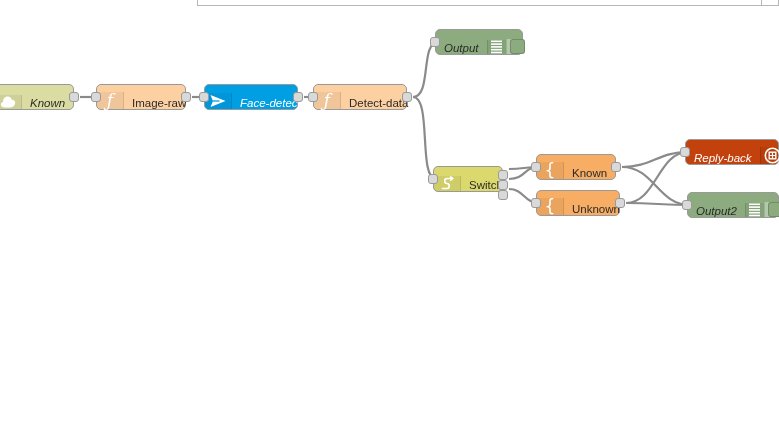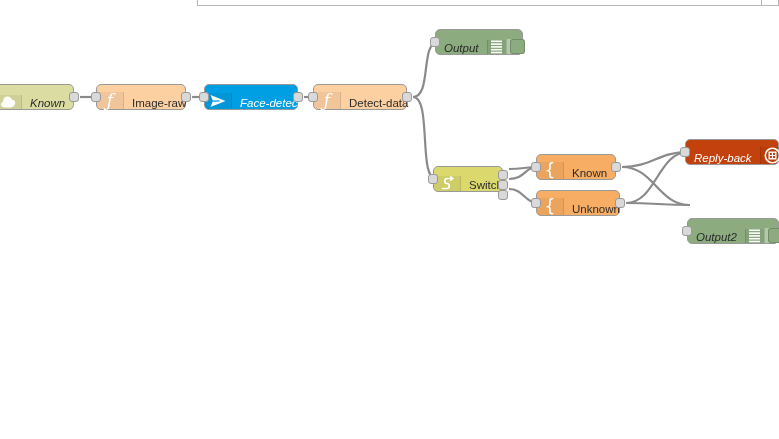--- a/index.html
+++ b/index.html
@@ -300,21 +300,21 @@
       <div class="node-icon" style="border-right:none; border-left:1px solid rgba(0,0,0,0.12); border-radius:0; flex:0 0 24px; width:24px;">
         <svg class="resp-icon" width="17" height="17" viewBox="0 0 17 17" aria-hidden="true">
           <circle cx="8.5" cy="8.5" r="7.2" fill="none" stroke="#ffffff" stroke-width="1.6"></circle>
           <rect x="5.2" y="5.2" width="6.6" height="6.6" fill="none" stroke="#ffffff" stroke-width="1.4"></rect>
           <path d="M8.5,5.2 L8.5,11.8 M5.2,8.5 L11.8,8.5" stroke="#ffffff" stroke-width="1.2"></path>
         </svg>
       </div>
       <div class="port in"></div>
     </div>
 
-    <div class="node c-green" style="left:687px; top:178px; width:92px;margin-top:26px;">
+    <div class="node c-green" style="left:687px; top:178px; width:92px;">
       <div class="node-label">Output2</div>
       <div class="node-icon" style="border-right:none; border-left:1px solid rgba(0,0,0,0.12); border-radius:0; flex:0 0 18px; width:18px;">
         <svg class="lines-icon" width="11" height="14" viewBox="0 0 11 14" aria-hidden="true">
           <g fill="#ffffff">
             <rect x="0" y="0.5" width="11" height="1.6"></rect>
             <rect x="0" y="3.3" width="11" height="1.6"></rect>
             <rect x="0" y="6.1" width="11" height="1.6"></rect>
             <rect x="0" y="8.9" width="11" height="1.6"></rect>
             <rect x="0" y="11.7" width="11" height="1.6"></rect>
           </g>

